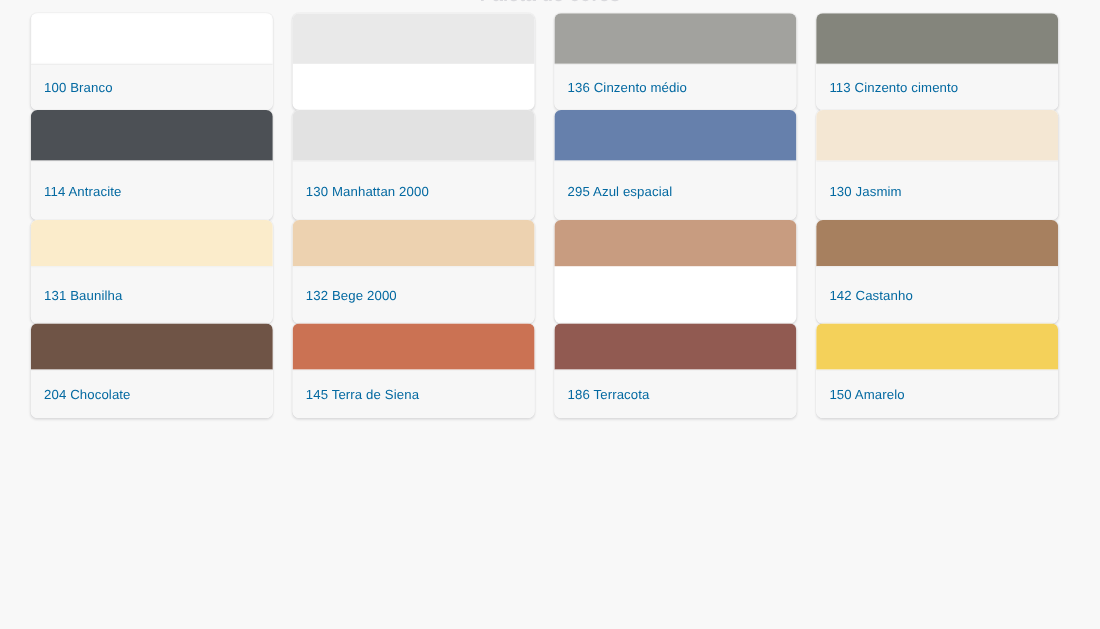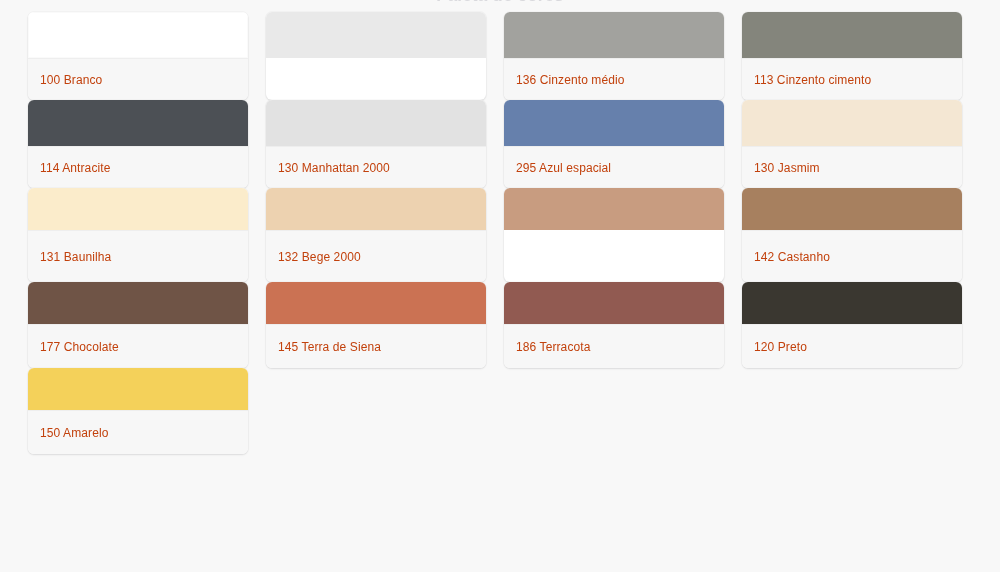--- a/index.html
+++ b/index.html
@@ -56,33 +56,33 @@
   }
 
   .swatch-color {
     width: 100%;
     display: block;
   }
 
   .swatch-label {
     background: #f7f7f7;
     border-top: 1px solid rgba(0,0,0,0.035);
-    color: #c2410c;
+    color: #0369a1;
     font-size: 12px;
     line-height: 1;
     letter-spacing: .1px;
     padding: 0 0 0 12px;
     display: flex;
     align-items: center;
     flex: 1 1 auto;
   }
   .grid-row-1 .swatch-color { height: 46px; }
   .grid-row-1 .swatch-label { height: 42px; }
   .grid-row-2 .swatch-color { height: 46px; }
-  .grid-row-2 .swatch-label { height: 42px; }
+  .grid-row-2 .swatch-label { height: 54px; }
   .grid-row-3 .swatch-color { height: 42px; }
   .grid-row-3 .swatch-label { height: 52px; }
   .grid-row-4 .swatch-color { height: 42px; }
   .grid-row-4 .swatch-label { height: 44px; }
   .grid-row-5 .swatch-color { height: 42px; }
   .grid-row-5 .swatch-label { height: 44px; }
 
   
   .swatch-color.is-white {
     box-shadow: inset 0 0 0 1px rgba(0,0,0,0.02);
@@ -135,33 +135,29 @@
     </div>
     <div class="swatch-card grid-row-3">
       <div class="swatch-color" style="background: rgb(200, 156, 128);"></div>
     </div>
     <div class="swatch-card grid-row-3">
       <div class="swatch-color" style="background: rgb(167, 128, 95);"></div>
       <div class="swatch-label">142 Castanho</div>
     </div>
     <div class="swatch-card grid-row-4">
       <div class="swatch-color" style="background: rgb(111, 84, 70);"></div>
-      <div class="swatch-label">177 Chocolate</div>
+      <div class="swatch-label">204 Chocolate</div>
     </div>
     <div class="swatch-card grid-row-4">
       <div class="swatch-color" style="background: rgb(203, 114, 83);"></div>
       <div class="swatch-label">145 Terra de Siena</div>
     </div>
     <div class="swatch-card grid-row-4">
       <div class="swatch-color" style="background: rgb(145, 90, 81);"></div>
       <div class="swatch-label">186 Terracota</div>
-    </div>
-    <div class="swatch-card grid-row-4">
-      <div class="swatch-color" style="background: rgb(58, 55, 48);"></div>
-      <div class="swatch-label">120 Preto</div>
     </div>
     <div class="swatch-card grid-row-5">
       <div class="swatch-color" style="background: rgb(244, 209, 90);"></div>
       <div class="swatch-label">150 Amarelo</div>
     </div>
     <div></div>
     <div></div>
     <div></div>
   </div>
 

